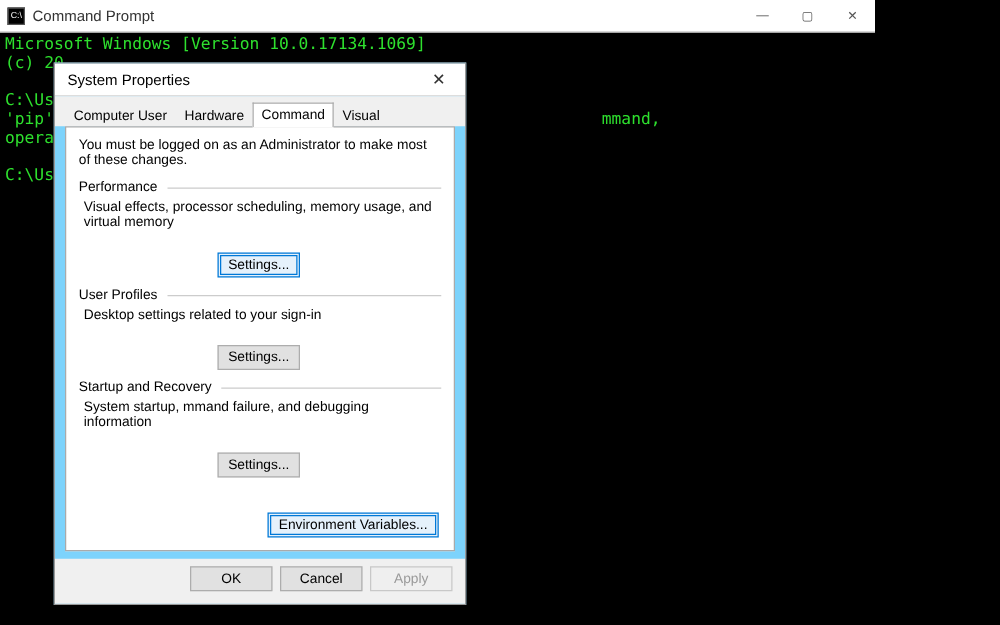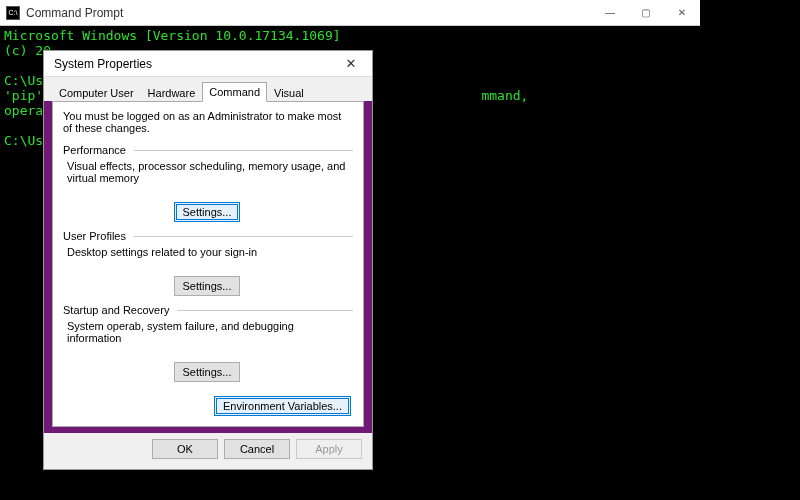--- a/index.html
+++ b/index.html
@@ -58,21 +58,21 @@
     font-size: 13px;
     line-height: 15px;
     color: #2ee02e;
     white-space: pre;
   }
   
   .dialog {
     position: absolute;
     top: 50px; left: 43px;
     width: 330px;
-    background: #701a75;
+    background: #7dd3fc;
     border: 1px solid #999;
     box-shadow: 2px 2px 8px rgba(0,0,0,0.3);
   }
   .dlg-titlebar {
     height: 26px;
     background: #fff;
     display: flex;
     align-items: center;
     padding: 0 6px 0 10px;
     border-bottom: 1px solid #ddd;
@@ -165,21 +165,21 @@
     background: #e5f1fb;
   }
   .btn.disabled {
     color: #9a9a9a;
     background: #efefef;
     border-color: #c8c8c8;
   }
   .env-row {
     display: flex;
     justify-content: flex-end;
-    margin-top: 14px;
+    margin-top: 28px;
     padding-right: 2px;
   }
   .dlg-buttons {
     display: flex;
     justify-content: flex-end;
     gap: 6px;
     padding: 6px 10px 10px 0;
     background: #f0f0f0;
   }
   .dlg-buttons .btn { min-width: 66px; }
@@ -237,21 +237,21 @@
         <div class="group-desc">Desktop settings related to your sign-in</div>
         <div class="btn-row">
           <span class="btn">Settings...</span>
         </div>
       </div>
     </div>
 
     <div class="group">
       <div class="group-title">Startup and Recovery</div>
       <div class="group-body">
-        <div class="group-desc">System operab, system failure, and debugging information</div>
+        <div class="group-desc">System startup, mmand failure, and debugging information</div>
         <div class="btn-row">
           <span class="btn">Settings...</span>
         </div>
       </div>
     </div>
 
     <div class="env-row">
       <span class="btn focused" style="min-width:130px">Environment Variables...</span>
     </div>
   </div>

